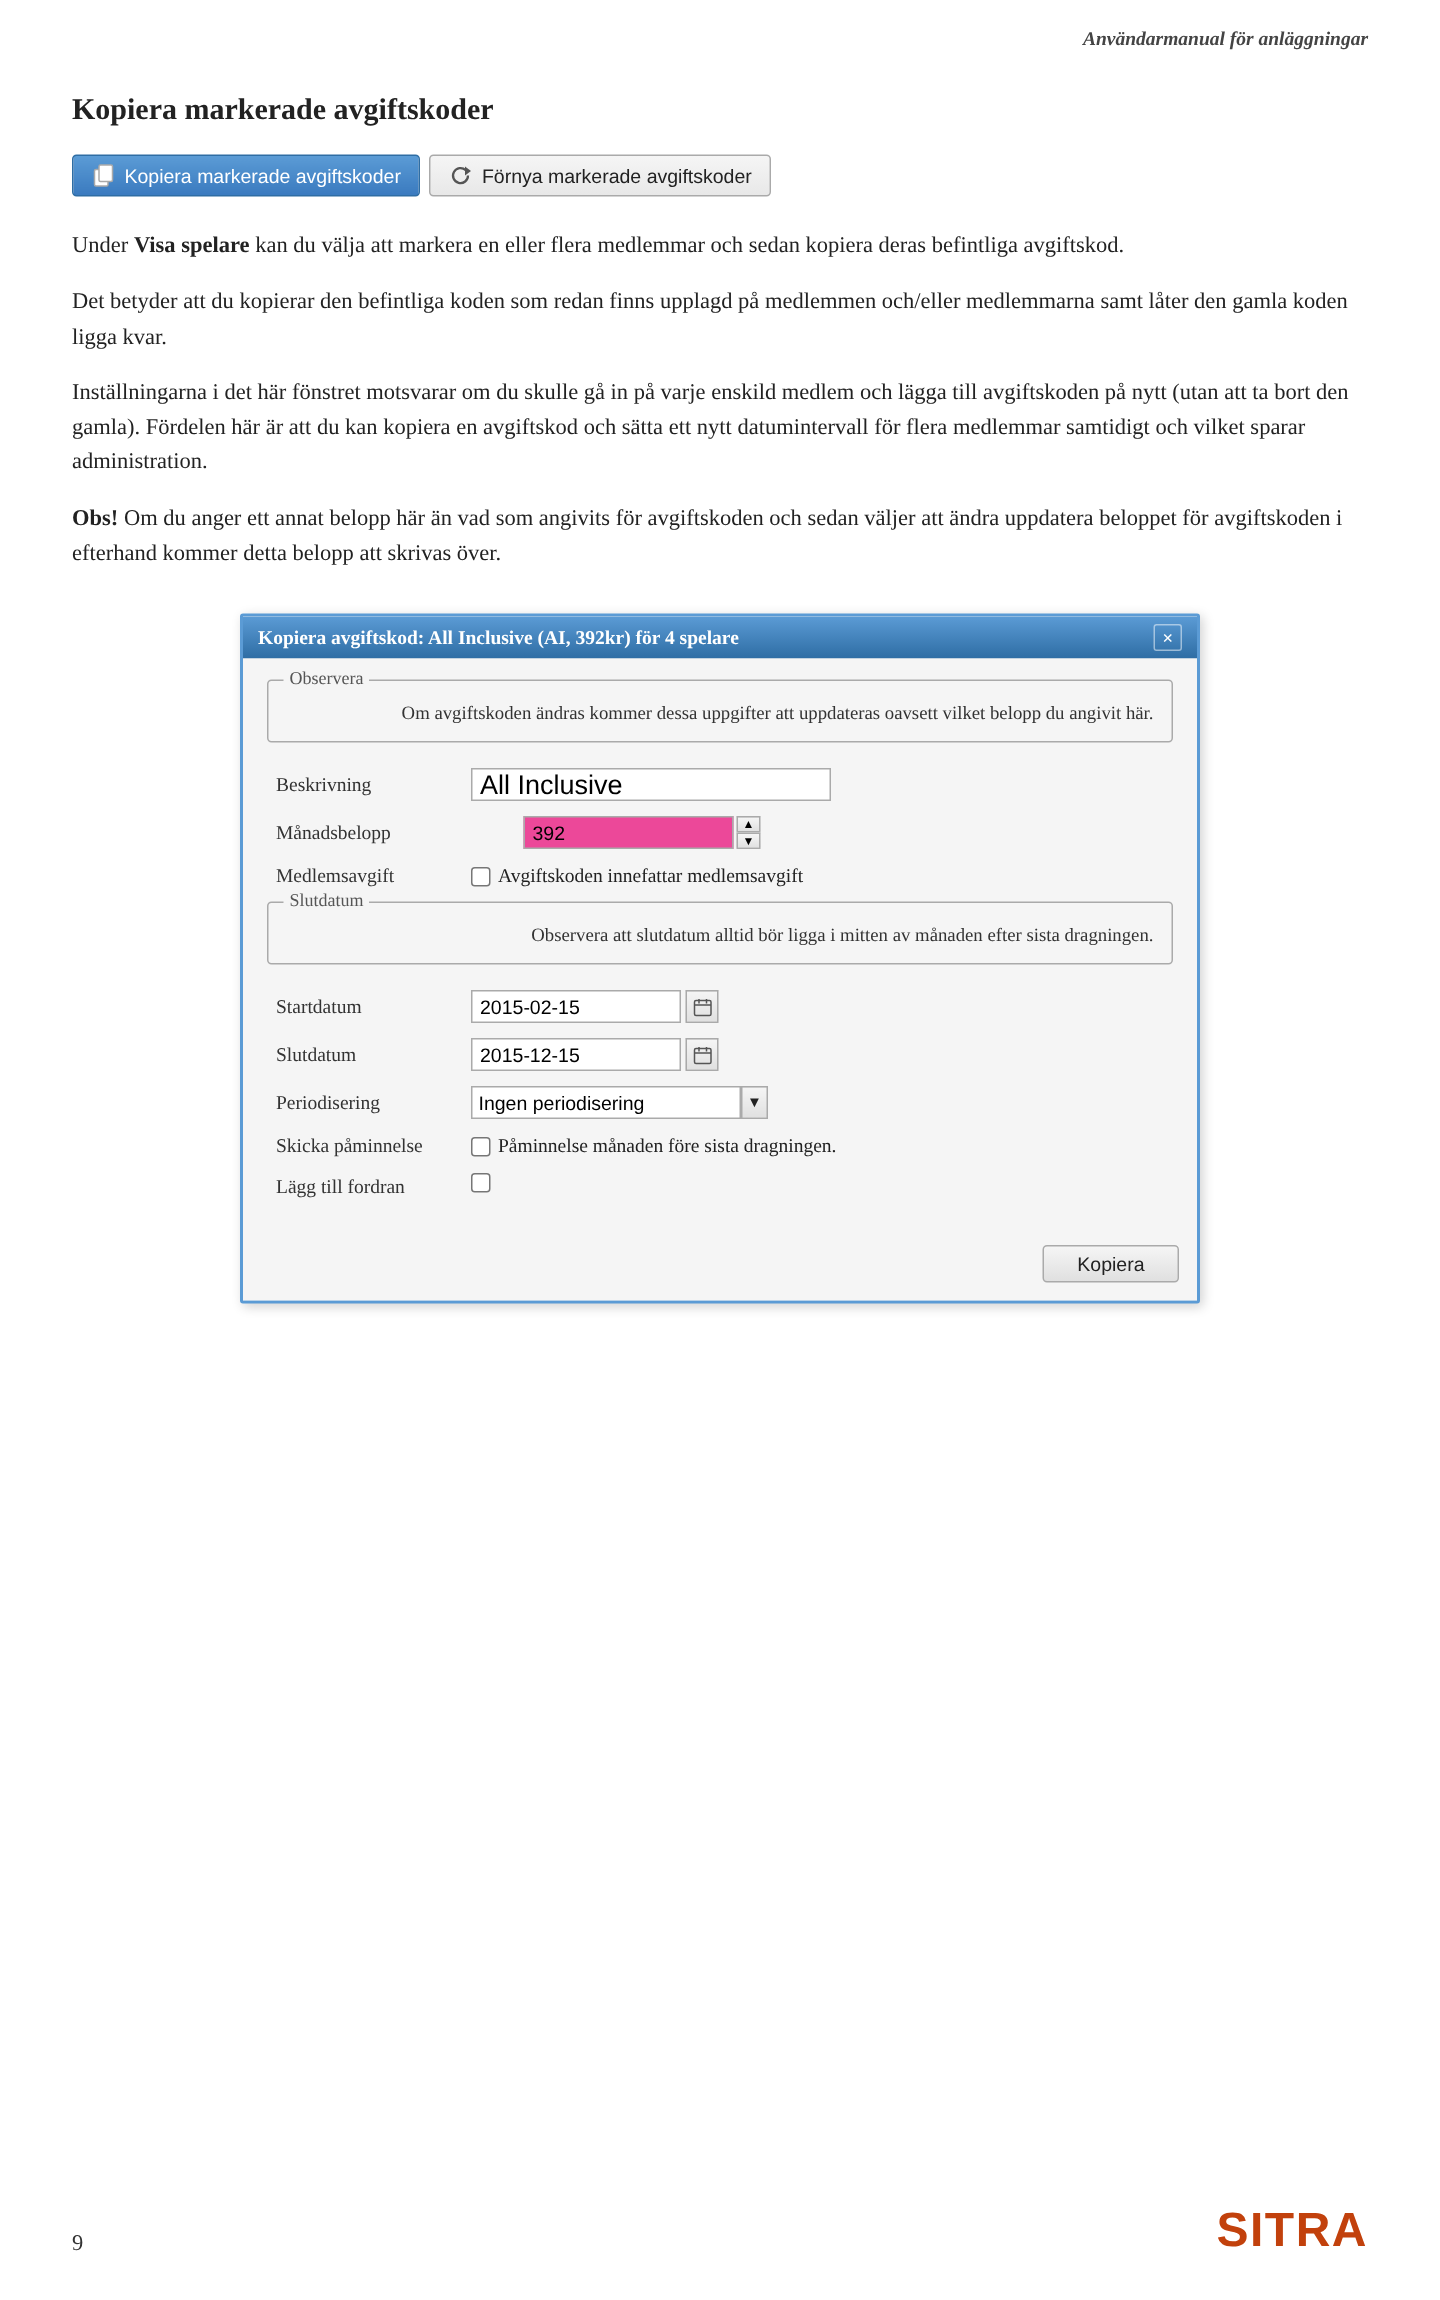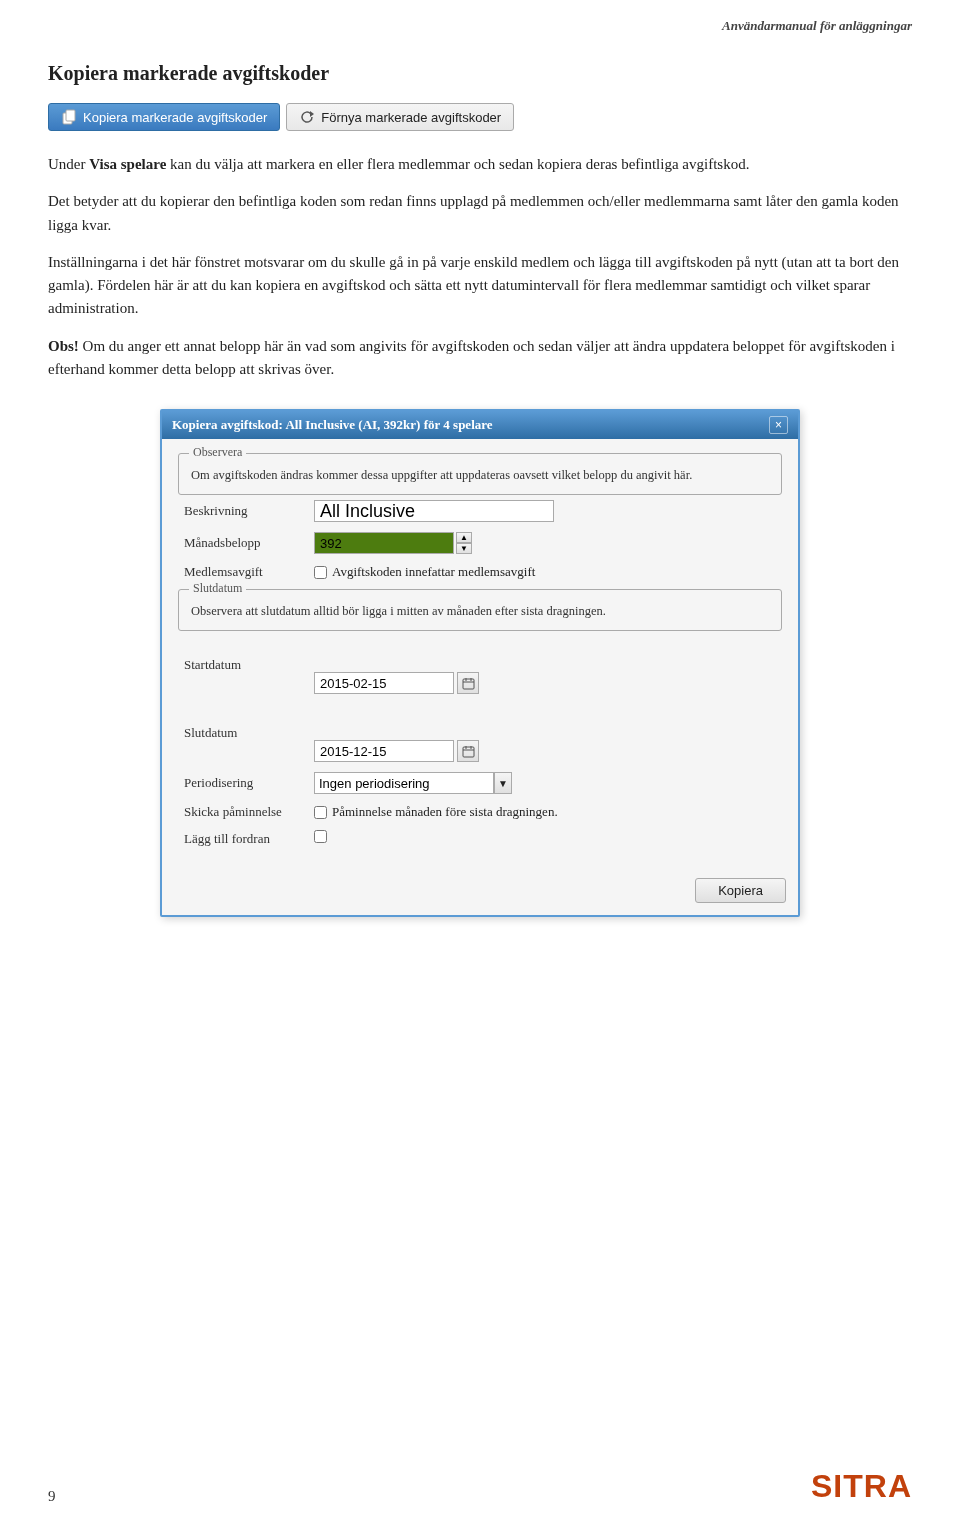--- a/index.html
+++ b/index.html
@@ -105,23 +105,24 @@
       border-radius: 2px;
     }
     .dialog-body {
       background: #f5f5f5;
       padding: 14px 16px 14px 16px;
     }
     .fieldset-box {
       border: 1px solid #aaa;
       border-radius: 3px;
       padding: 8px 12px 10px 12px;
-      margin-bottom: 0;
+      margin-bottom: 12px;
       background: #f5f5f5;
       position: relative;
+      text-align: right;
     }
     .fieldset-legend {
       font-size: 12px;
       color: #555;
       background: #f5f5f5;
       padding: 0 4px;
       position: absolute;
       top: -9px;
       left: 10px;
     }
@@ -156,25 +157,26 @@
     .form-input-wide {
       width: 240px;
     }
     .spin-wrap {
       display: flex;
       align-items: center;
       gap: 2px;
     }
     .spin-input {
       border: 1px solid #aaa;
-      background: #4d7c0f;
+      background: #ec4899;
       padding: 2px 5px;
       font-size: 13px;
       width: 140px;
       height: 22px;
+      margin-left: 35px;
     }
     .spin-btns {
       display: flex;
       flex-direction: column;
     }
     .spin-btn {
       width: 16px;
       height: 11px;
       border: 1px solid #aaa;
       background: linear-gradient(to bottom, #f5f5f5, #e0e0e0);
@@ -192,21 +194,20 @@
       font-size: 13px;
     }
     .checkbox-row input[type=checkbox] {
       width: 13px;
       height: 13px;
     }
     .date-input-wrap {
       display: flex;
       align-items: center;
       gap: 3px;
-      margin-top: 36px;
     }
     .date-input {
       border: 1px solid #aaa;
       background: #fff;
       padding: 2px 5px;
       font-size: 13px;
       width: 140px;
       height: 22px;
     }
     .date-btn {

